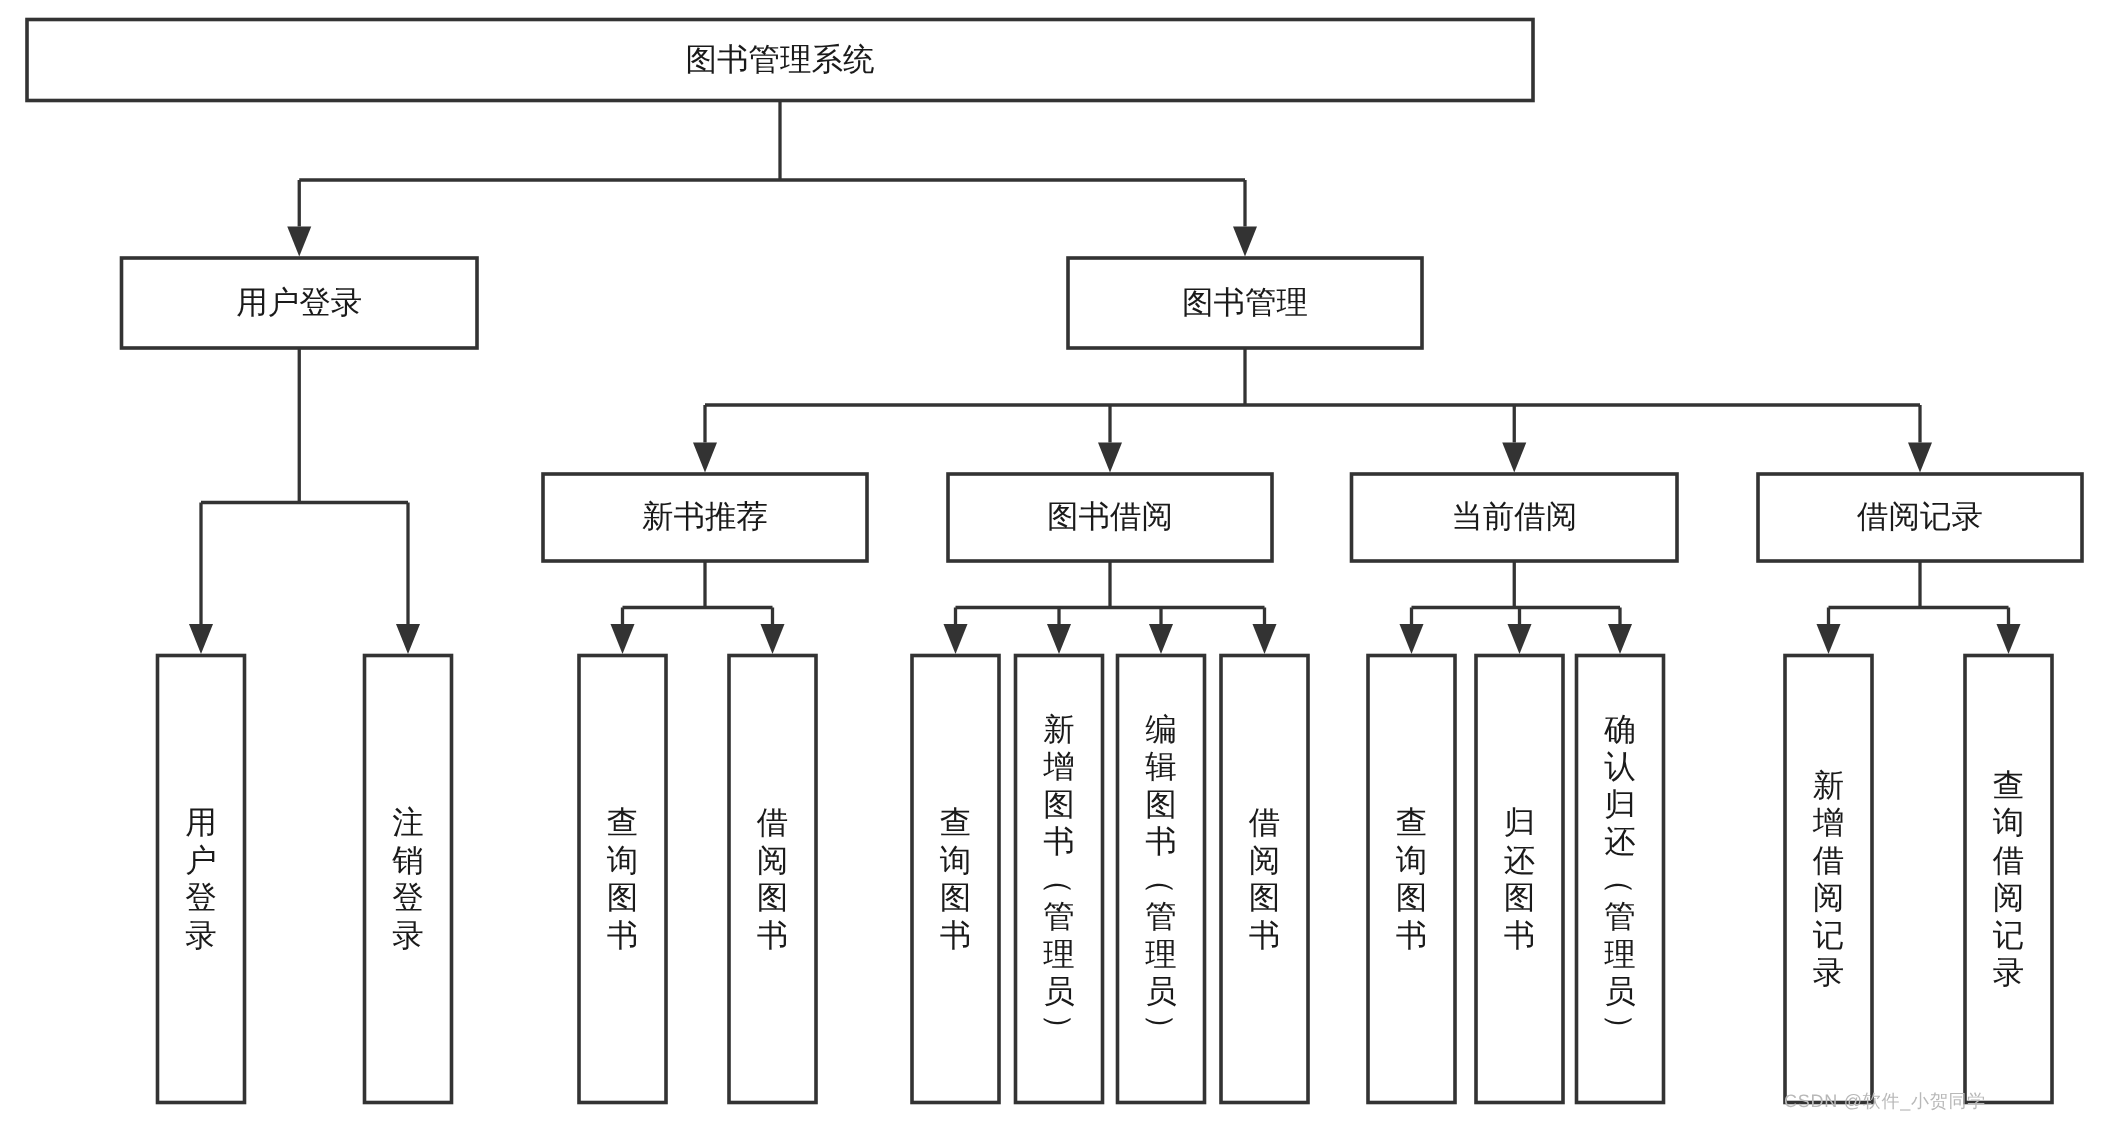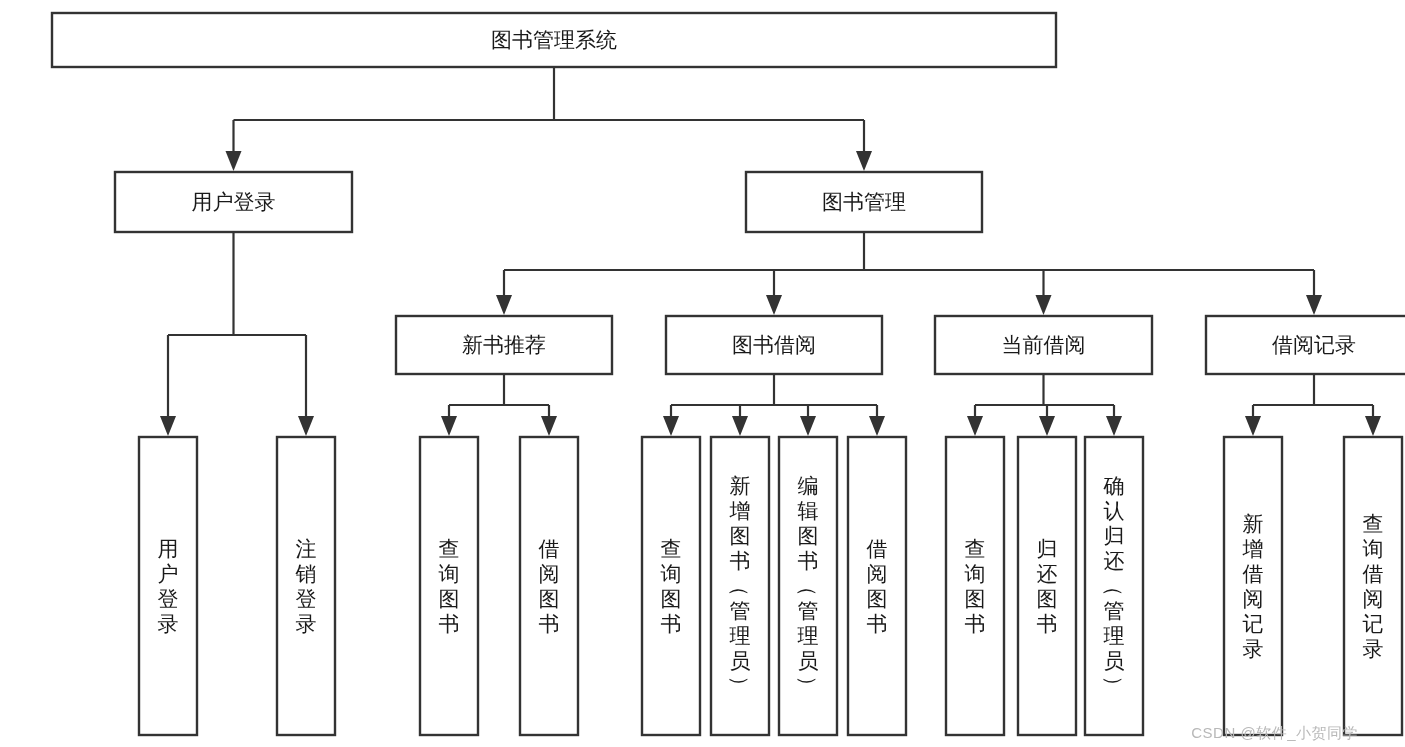--- a/index.html
+++ b/index.html
@@ -11,21 +11,20 @@
     width: 1405px;
     height: 747px;
     font-family: "Liberation Sans", "DejaVu Sans", sans-serif;
     overflow: hidden;
   }
   #diagram-root {
     position: relative;
     width: 1332px;
     height: 747px;
     background: #ffffff;
-    margin-left: 34px;
   }
   svg#flow {
     position: absolute;
     left: 0;
     top: 0;
     width: 1405px;
     height: 747px;
     display: block;
   }
   .node-rect {
@@ -55,21 +54,21 @@
     font-size: 21px;
     fill: #1a1a1a;
     text-anchor: middle;
     white-space: pre;
   }
   .watermark {
     position: absolute;
     right: 8px;
     bottom: 4px;
     font-family: "Liberation Sans", "DejaVu Sans", sans-serif;
-    font-size: 15px;
+    font-size: 12px;
     color: #b8b8b8;
     letter-spacing: 0.5px;
     user-select: none;
     white-space: nowrap;
   }
 </style>
 </head>
 <body>
 
 <div id="diagram-root">

